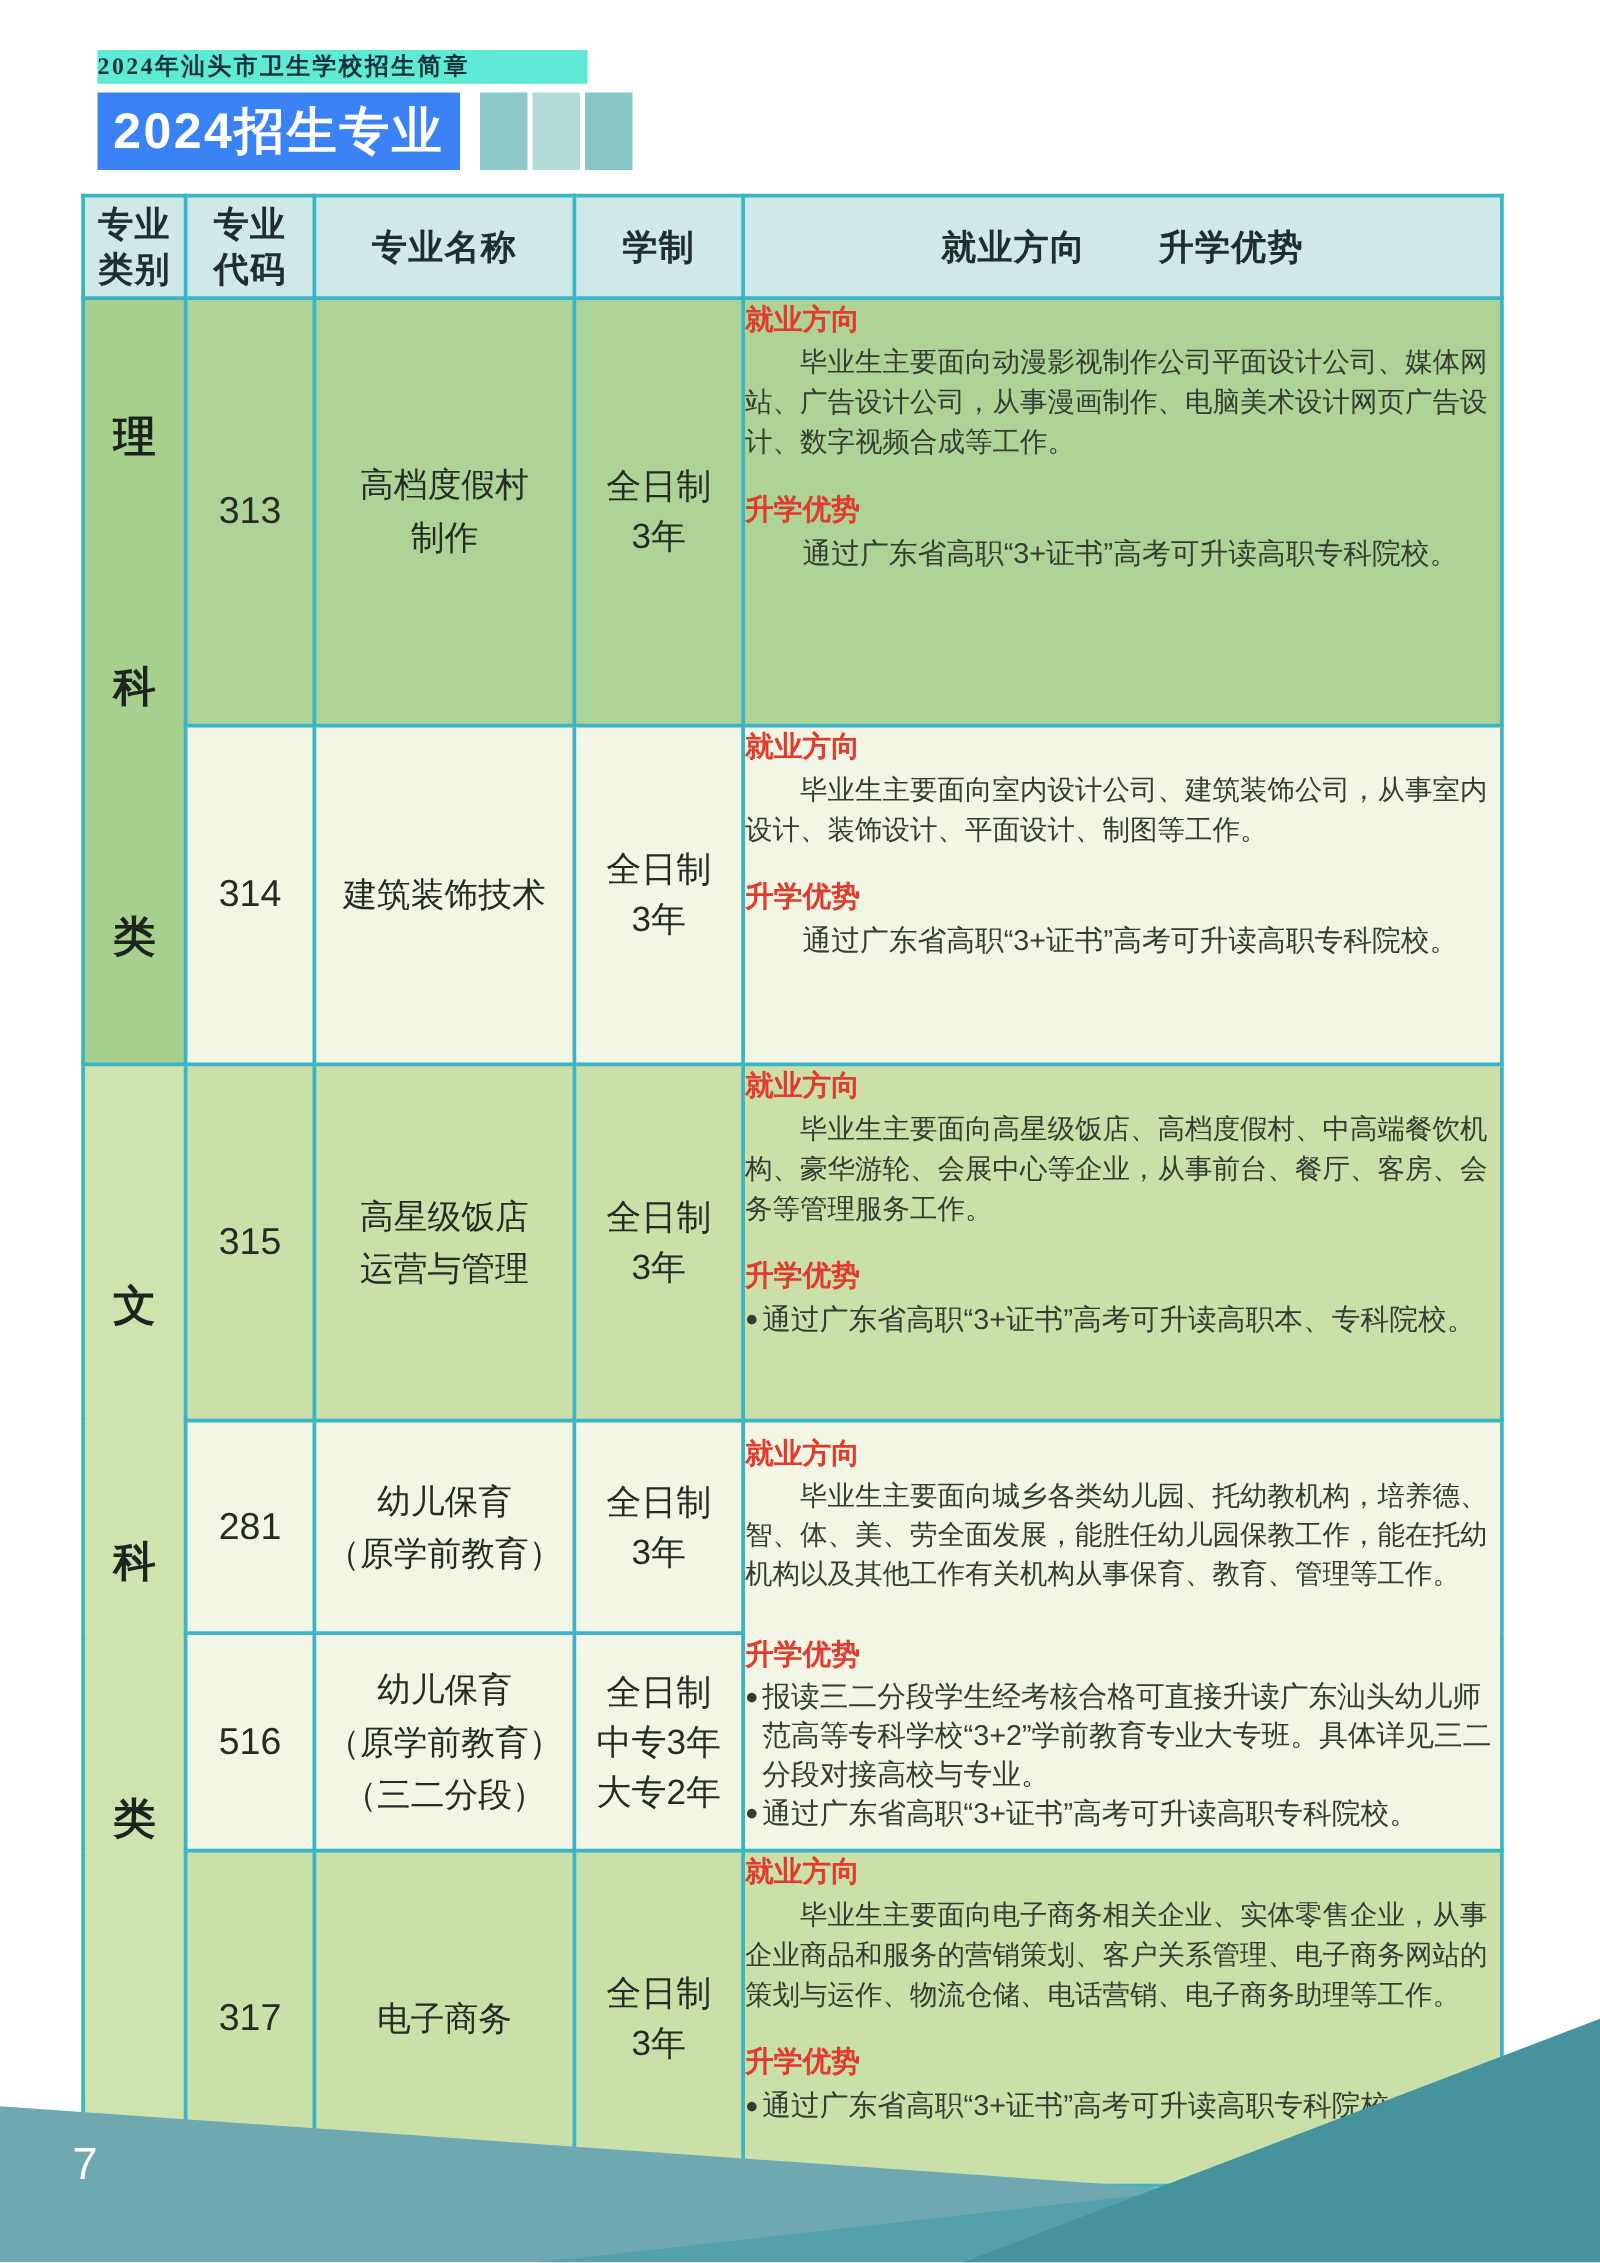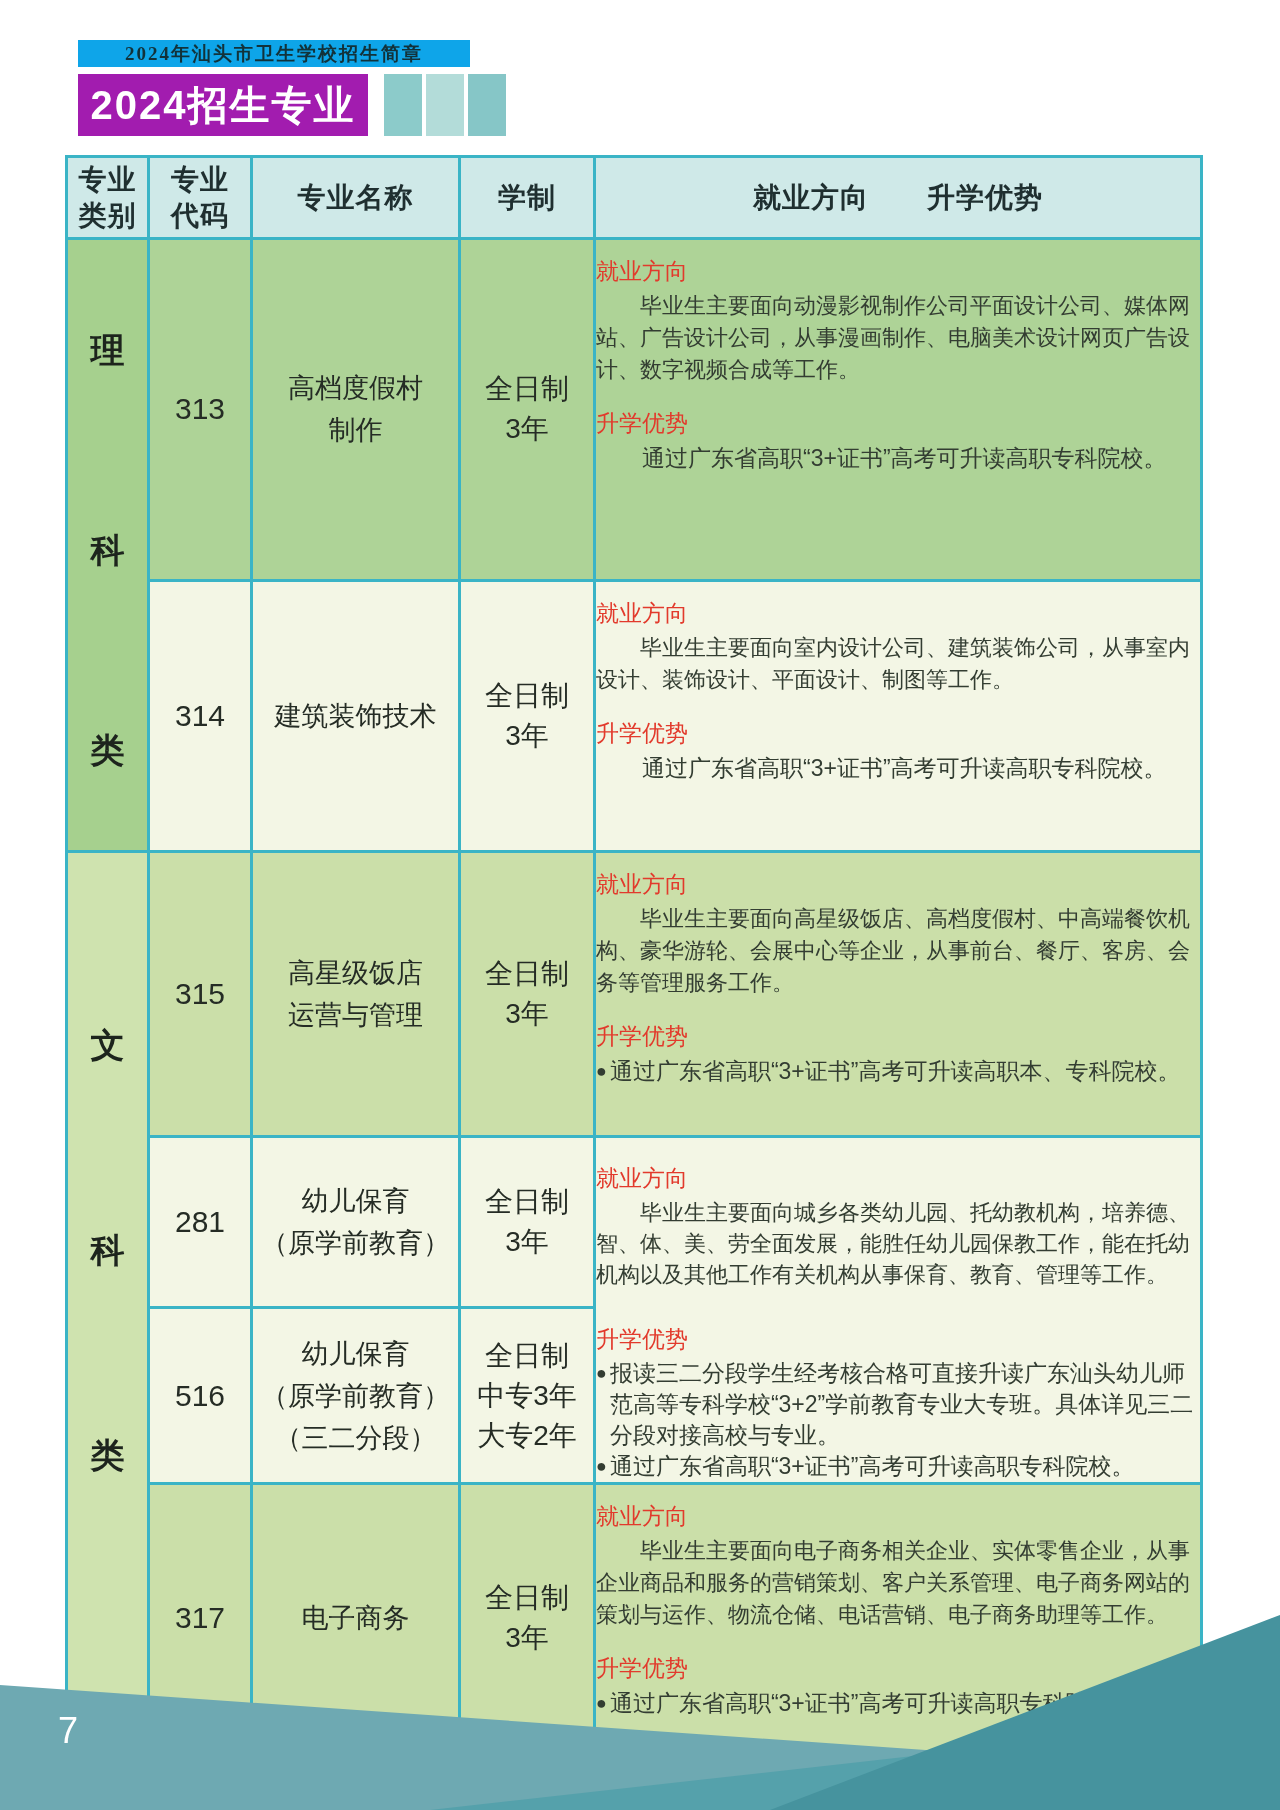--- a/index.html
+++ b/index.html
@@ -3,27 +3,27 @@
 <meta charset="utf-8">
 <style>
   html,body{margin:0;padding:0}
   body{
     position:relative;width:1280px;height:1810px;overflow:hidden;
     background:#ffffff;font-family:"Liberation Sans",sans-serif;
   }
   
   .banner{
     position:absolute;left:78px;top:40px;width:392px;height:27px;
-    background:#0ea5e9;color:#12323a;text-align:center;
+    background:#5eead4;color:#12323a;text-align:left;
     font-family:"Liberation Serif",serif;font-weight:700;font-size:19px;line-height:27px;
     letter-spacing:2px;
   }
   .title-badge{
     position:absolute;left:78px;top:74px;width:290px;height:62px;
-    background:#a21caf;color:#ffffff;font-weight:700;font-size:40px;line-height:62px;
+    background:#3b82f6;color:#ffffff;font-weight:700;font-size:40px;line-height:62px;
     text-align:center;letter-spacing:2px;
   }
   .sq{position:absolute;top:74px;height:62px;width:38px}
   .sq1{left:384px;background:#8ccbca}
   .sq2{left:426px;background:#b3dcd9}
   .sq3{left:468px;background:#86c6c7}
 
   
   table.majors{
     position:absolute;left:65px;top:155px;width:1135px;
@@ -48,21 +48,21 @@
     color:#1d241d;white-space:pre-line;
   }
   td.cat.sci{line-height:200px;padding-top:10px;background:#a6d08e}
   td.cat.lib{line-height:205px;padding-top:90px;background:#cfe3af}
 
   .bg-sci{background:#aed397}
   .bg-cream{background:#f3f6e5}
   .bg-lib{background:#cbdfa9}
 
   td.desc{vertical-align:top;padding:12px 16px 6px 20px}
-  .desc .h{color:#e23a2c;font-size:23px;font-weight:400;line-height:30px;margin:16px 0 4px}
+  .desc .h{color:#e23a2c;font-size:23px;font-weight:700;line-height:30px;margin:0 0 4px}
   .desc .emp{font-size:22px;line-height:32px;color:#333d32;text-indent:2em;margin:0 0 22px;white-space:normal}
   .desc .adv .li{font-size:23px;line-height:32px;color:#333d32}
   .adv.indent .li{display:block;text-indent:2em}
   .adv.bullets .li{display:flex}
   .adv.bullets .dot{flex:0 0 auto;font-size:18px;margin-right:3px}
   .adv.bullets .txt{flex:1}
   td.desc.compact{padding-top:9px}
   .desc.compact .emp{margin-bottom:34px;line-height:31px}
   .desc.compact .adv .li{line-height:31px}
 

